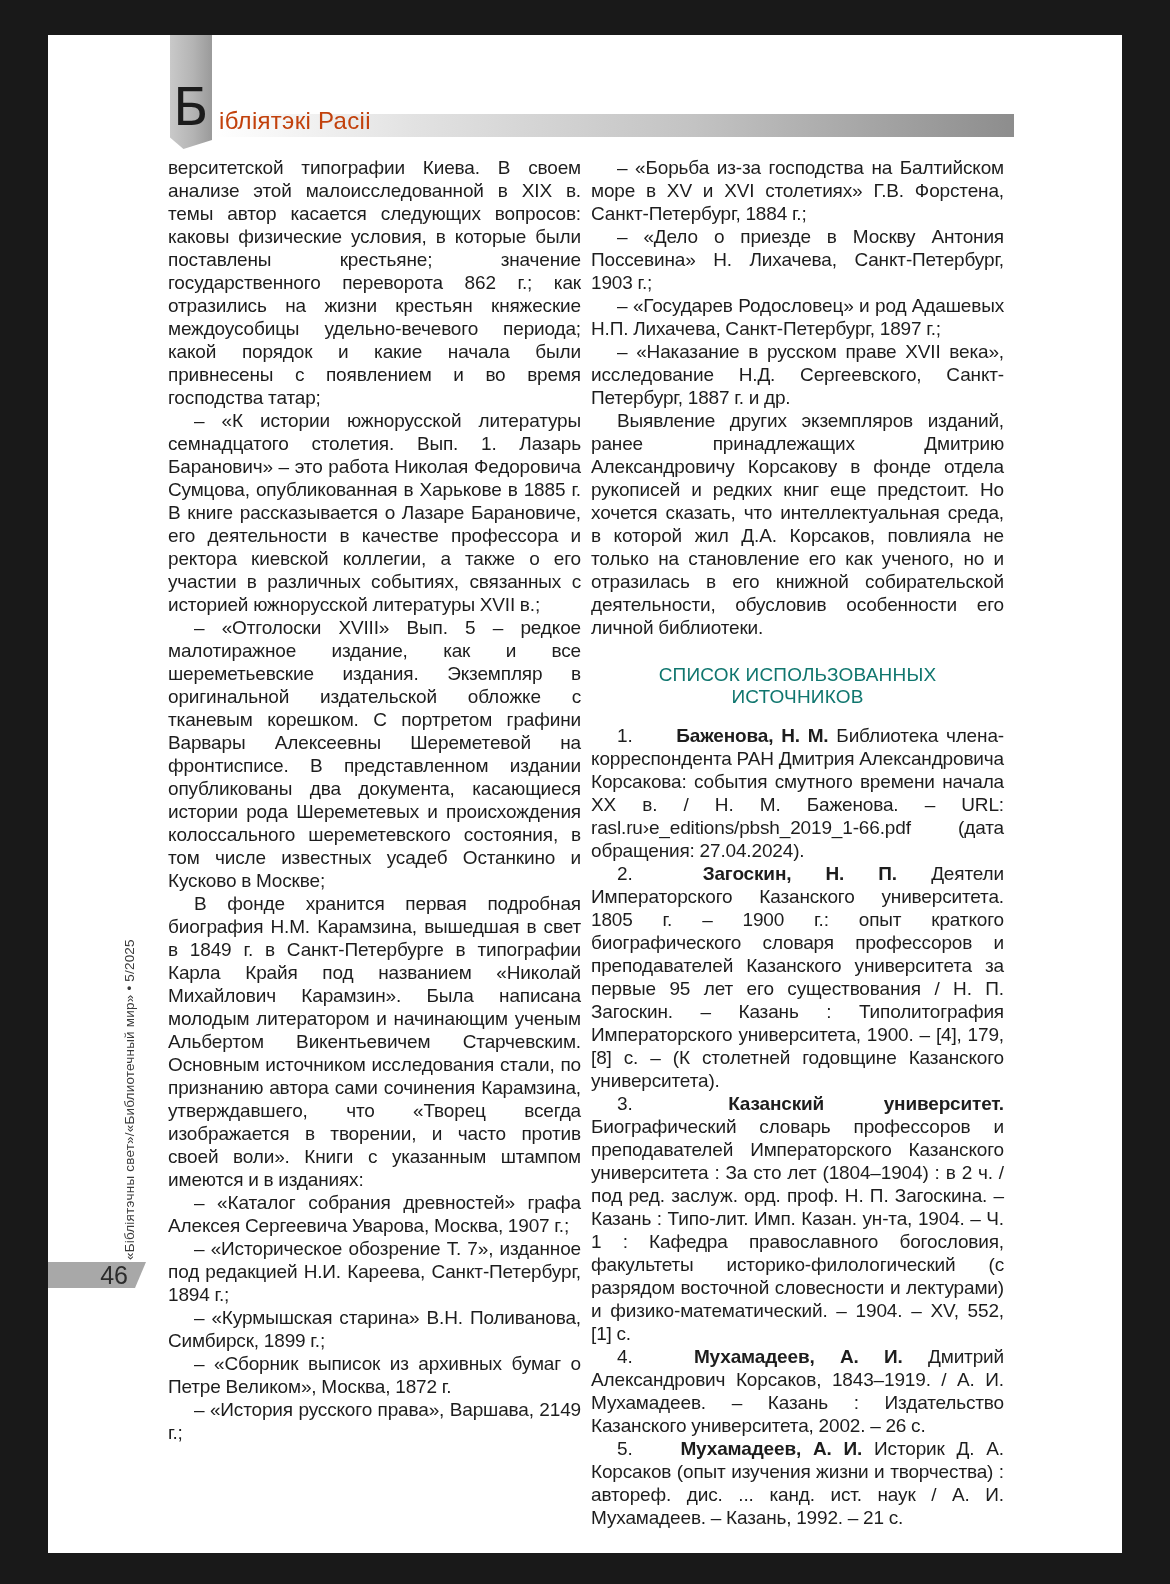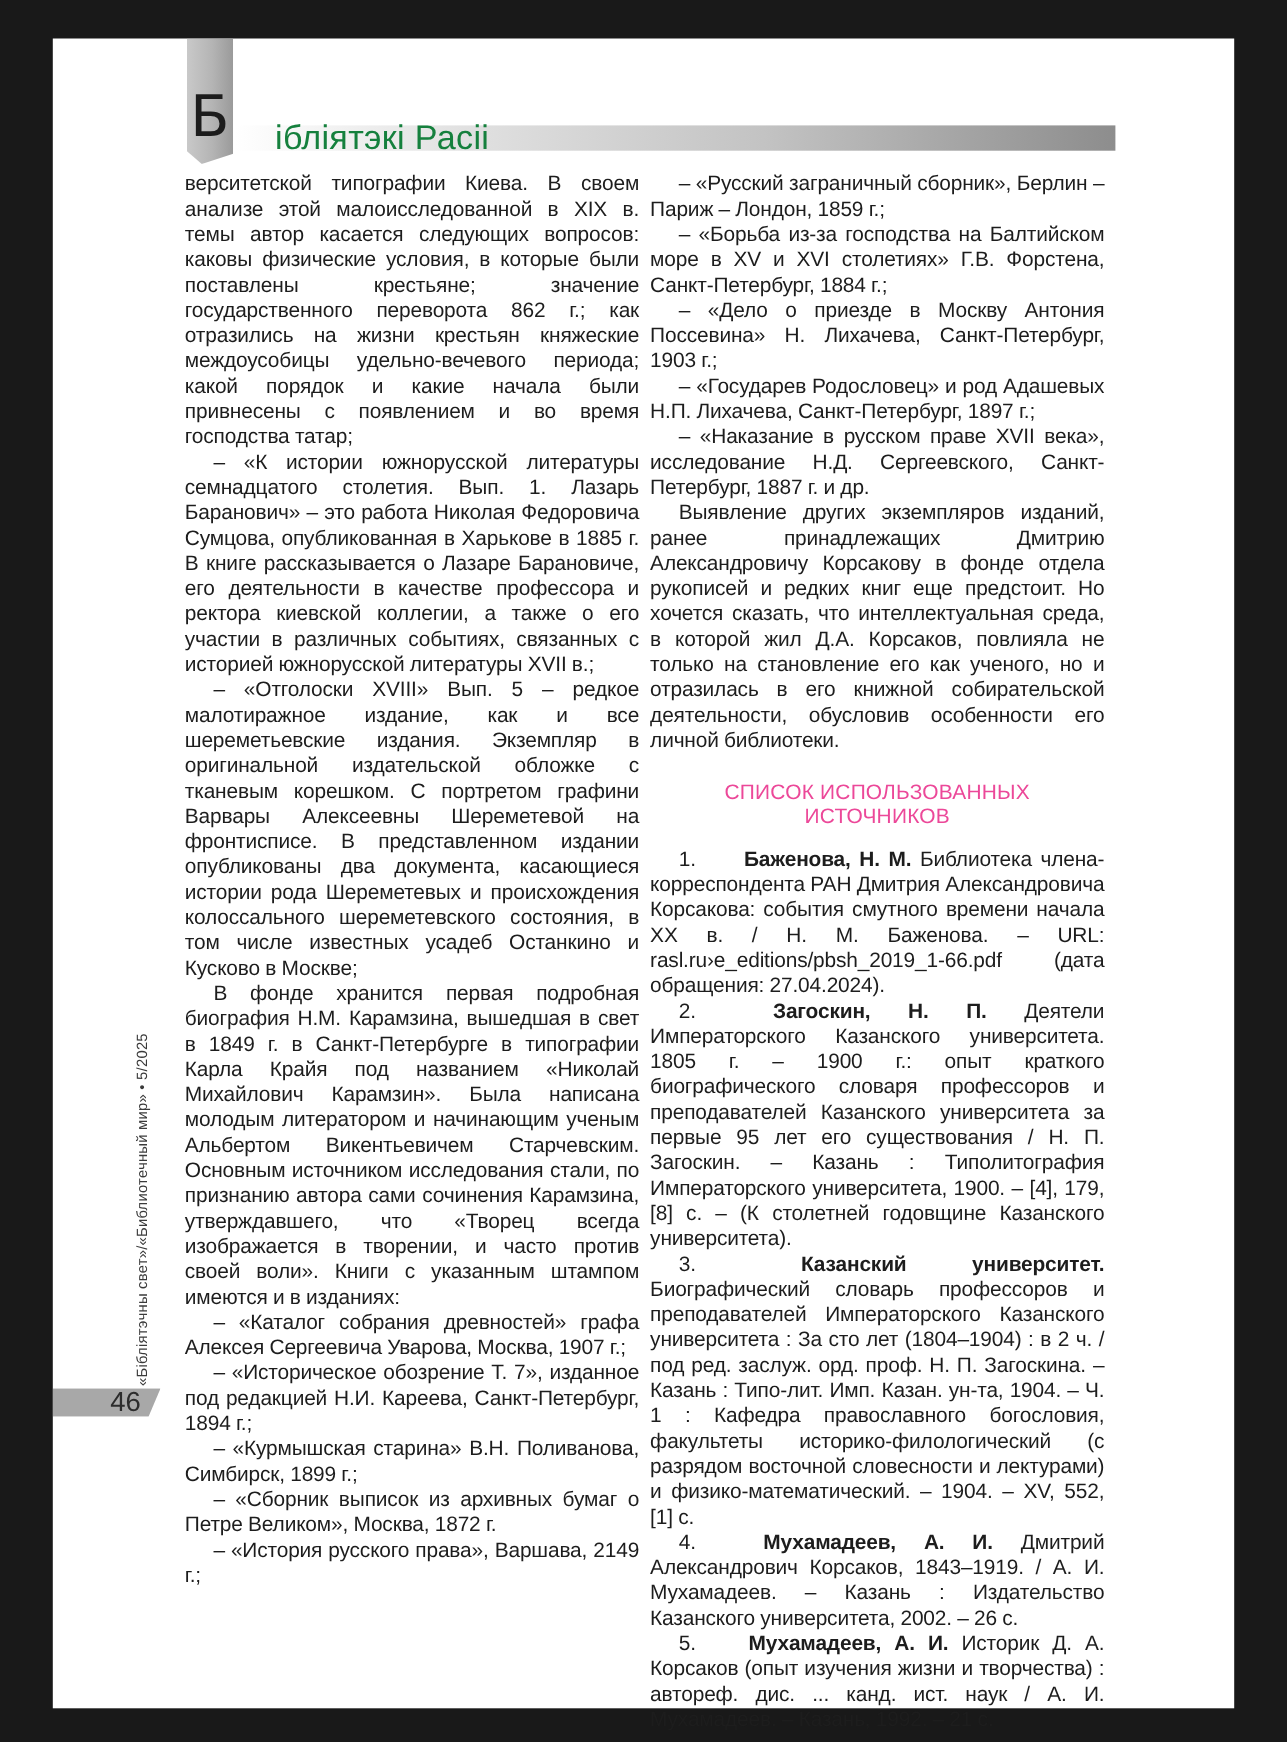--- a/index.html
+++ b/index.html
@@ -22,35 +22,35 @@
     position:absolute;left:125px;top:46px;
     font-family:"DejaVu Sans", sans-serif;
     font-size:52px;line-height:1;color:#1c1c1c;font-weight:500;
   }
   .masthead-bar{
     position:absolute;left:166px;top:79px;width:800px;height:23px;
     background:linear-gradient(to right,#ffffff 0%,#e2e2e2 25%,#c3c3c3 60%,#8d8d8d 100%);
   }
   .masthead-title{
     position:absolute;left:171px;top:74px;
-    font-size:31px;line-height:1;color:#15803d;letter-spacing:.3px;margin-left:31px;
+    font-size:24px;line-height:1;color:#c2410c;letter-spacing:.3px;
   }
   .columns{
     position:absolute;left:120px;top:121px;width:851px;
     display:flex;gap:10px;
   }
   .col{width:413px;}
   .col p{
     margin:0;font-size:19px;line-height:23px;text-align:justify;
     text-indent:26px;letter-spacing:-.15px;word-spacing:-.3px;
   }
   .col p.cont{text-indent:0;}
   .sources-heading{
     margin:25px 0 16px 0;font-size:19px;font-weight:400;
-    text-align:center;letter-spacing:.2px;color:#ec4899;
+    text-align:center;letter-spacing:.2px;color:#0f766e;
   }
   .src{
     margin:0;font-size:18px;line-height:23px;text-align:justify;
     text-indent:24px;letter-spacing:-.15px;word-spacing:-.3px;
   }
   .src b{font-weight:700;padding-left:36px;}
   
   .spine{
     position:absolute;left:74px;top:923px;height:302px;width:22px;
     writing-mode:vertical-rl;transform:rotate(180deg);
@@ -84,21 +84,20 @@
       <p>– «Отголоски XVIII» Вып. 5 – редкое малотиражное издание, как и все шереметьевские издания. Экземпляр в оригинальной издательской обложке с тканевым корешком. С портретом графини Варвары Алексеевны Шереметевой на фронтисписе. В представленном издании опубликованы два документа, касающиеся истории рода Шереметевых и происхождения колоссального шереметевского состояния, в том числе известных усадеб Останкино и Кусково в Москве;</p>
       <p>В фонде хранится первая подробная биография Н.М. Карамзина, вышедшая в свет в 1849 г. в Санкт-Петербурге в типографии Карла Крайя под названием «Николай Михайлович Карамзин». Была написана молодым литератором и начинающим ученым Альбертом Викентьевичем Старчевским. Основным источником исследования стали, по признанию автора сами сочинения Карамзина, утверждавшего, что «Творец всегда изображается в творении, и часто против своей воли». Книги с указанным штампом имеются и в изданиях:</p>
       <p>– «Каталог собрания древностей» графа Алексея Сергеевича Уварова, Москва, 1907 г.;</p>
       <p>– «Историческое обозрение Т. 7», изданное под редакцией Н.И. Кареева, Санкт-Петербург, 1894 г.;</p>
       <p>– «Курмышская старина» В.Н. Поливанова, Симбирск, 1899 г.;</p>
       <p>– «Сборник выписок из архивных бумаг о Петре Великом», Москва, 1872 г.</p>
       <p>– «История русского права», Варшава, 2149 г.;</p>
     </div>
 
     <div class="col">
-      <p>– «Русский заграничный сборник», Берлин – Париж – Лондон, 1859 г.;</p>
       <p>– «Борьба из-за господства на Балтийском море в XV и XVI столетиях» Г.В. Форстена, Санкт-Петербург, 1884 г.;</p>
       <p>– «Дело о приезде в Москву Антония Поссевина» Н. Лихачева, Санкт-Петербург, 1903 г.;</p>
       <p>– «Государев Родословец» и род Адашевых Н.П. Лихачева, Санкт-Петербург, 1897 г.;</p>
       <p>– «Наказание в русском праве XVII века», исследование Н.Д. Сергеевского, Санкт-Петербург, 1887 г. и др.</p>
       <p>Выявление других экземпляров изданий, ранее принадлежащих Дмитрию Александровичу Корсакову в фонде отдела рукописей и редких книг еще предстоит. Но хочется сказать, что интеллектуальная среда, в которой жил Д.А. Корсаков, повлияла не только на становление его как ученого, но и отразилась в его книжной собирательской деятельности, обусловив особенности его личной библиотеки.</p>
 
       <h2 class="sources-heading">СПИСОК ИСПОЛЬЗОВАННЫХ ИСТОЧНИКОВ</h2>
 
       <p class="src"><span>1.</span> <b>Баженова, Н. М.</b> <span>Библиотека члена-корреспондента РАН Дмитрия Александровича Корсакова: события смутного времени начала XX в. / Н. М. Баженова. – URL: rasl.ru›e_editions/pbsh_2019_1-66.pdf (дата обращения: 27.04.2024).</span></p>
       <p class="src"><span>2.</span> <b>Загоскин, Н. П.</b> <span>Деятели Императорского Казанского университета. 1805 г. – 1900 г.: опыт краткого биографического словаря профессоров и преподавателей Казанского университета за первые 95 лет его существования / Н. П. Загоскин. – Казань : Типолитография Императорского университета, 1900. – [4], 179, [8] с. – (К столетней годовщине Казанского университета).</span></p>

